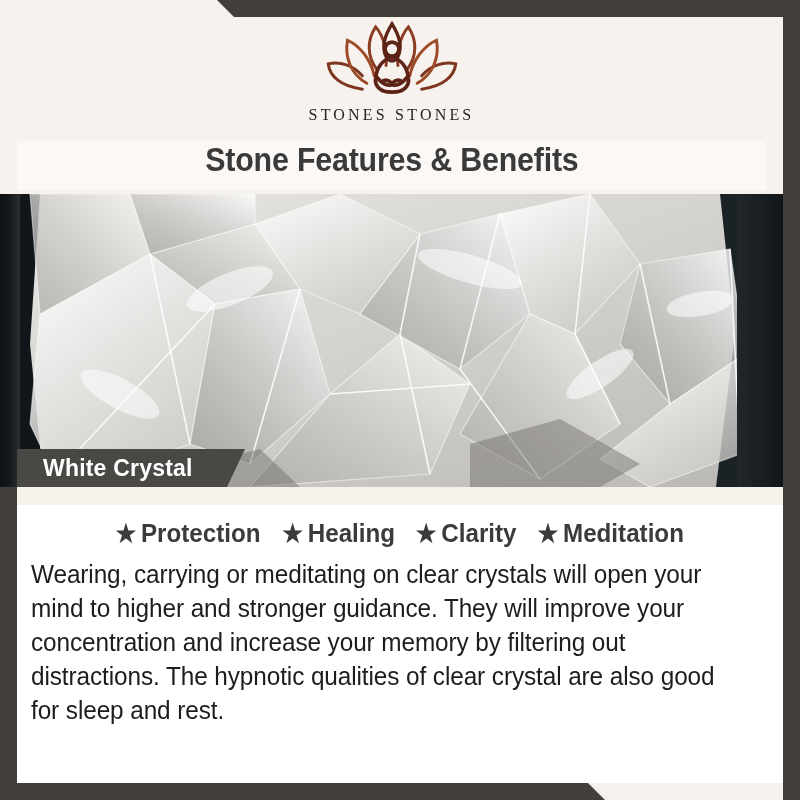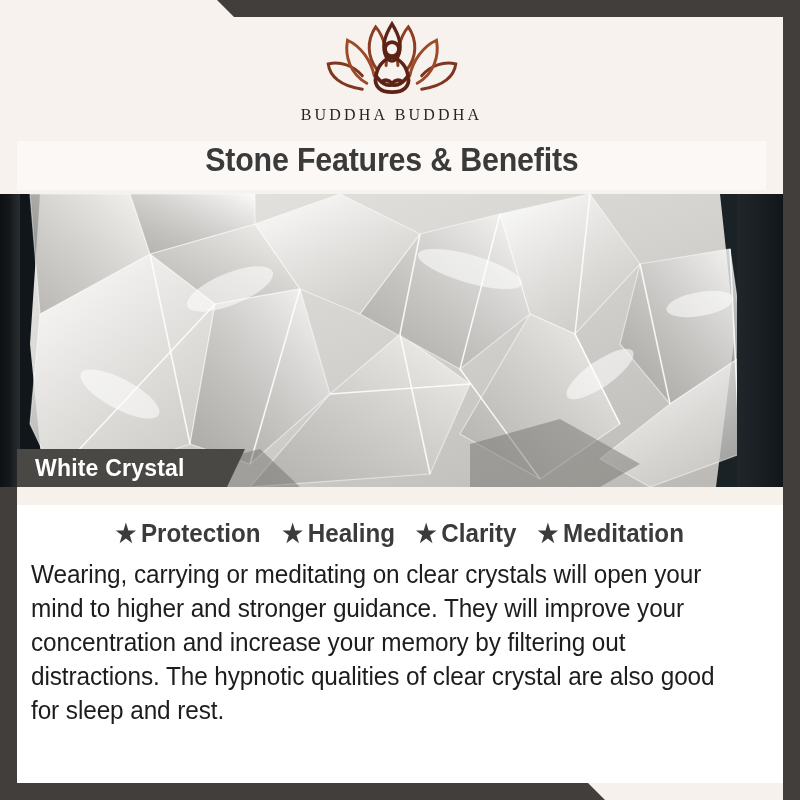--- a/index.html
+++ b/index.html
@@ -91,21 +91,21 @@
     position:absolute; left:17px; top:449px; height:38px; width:228px;
     background:#4a4845;
     clip-path:polygon(0 0, 228px 0, 210px 38px, 0 38px);
     display:flex; align-items:center;
   }
   .caption-tag span{
     color:#ffffff;
     font-size:23px;
     font-weight:bold;
     letter-spacing:0.2px;
-    margin-left:18px;
+    margin-left:26px;
   }
 
   
   .cream-strip{
     position:absolute; left:17px; top:487px; width:766px; height:18px;
     background:#f7f1ec;
   }
   .content{
     position:absolute; left:17px; top:505px; width:766px; height:278px;
     background:#ffffff;
@@ -164,21 +164,21 @@
           <path d="M100 8 C90 24 86 40 92 52 C96 60 104 60 108 52 C114 40 110 24 100 8 Z" stroke="#5d2316" stroke-width="4.5"></path>
         </g>
 
         <g fill="none" stroke="#5d2316" stroke-width="5" stroke-linecap="round">
           <circle cx="100" cy="42" r="9.5"></circle>
           <path d="M100 53 C88 56 80 66 78 80 C76 92 84 100 100 100 C116 100 124 92 122 80 C120 66 112 56 100 53 Z"></path>
           <path d="M79 79 C86 88 94 92 100 90 C106 92 114 88 121 79"></path>
           <path d="M86 86 C92 82 96 84 100 88 C104 84 108 82 114 86"></path>
         </g>
       </svg>
-      <div class="logo-word">BUDDHA BUDDHA</div>
+      <div class="logo-word">STONES STONES</div>
     </div>
 
     <div class="title-band">
       <div class="title">Stone Features &amp; Benefits</div>
     </div>
   </div>
 
   <div class="photo">
     <svg width="800" height="293" viewBox="0 0 800 293" preserveAspectRatio="none" aria-hidden="true">
       <defs>

